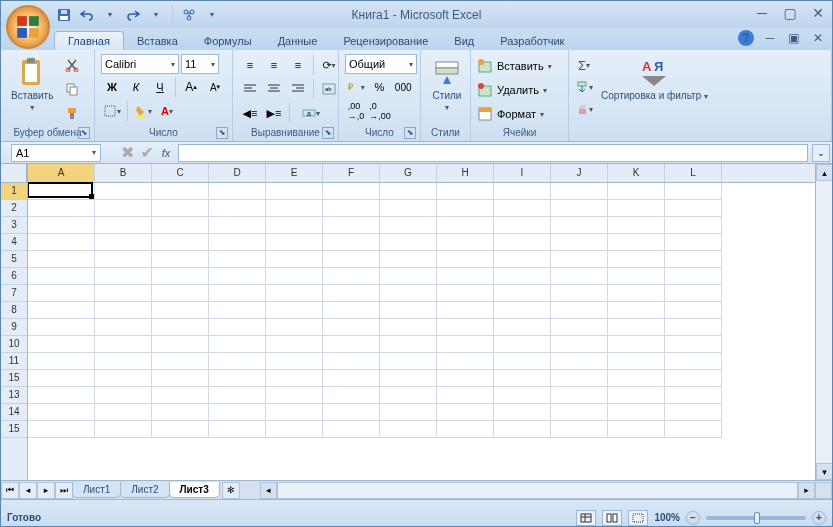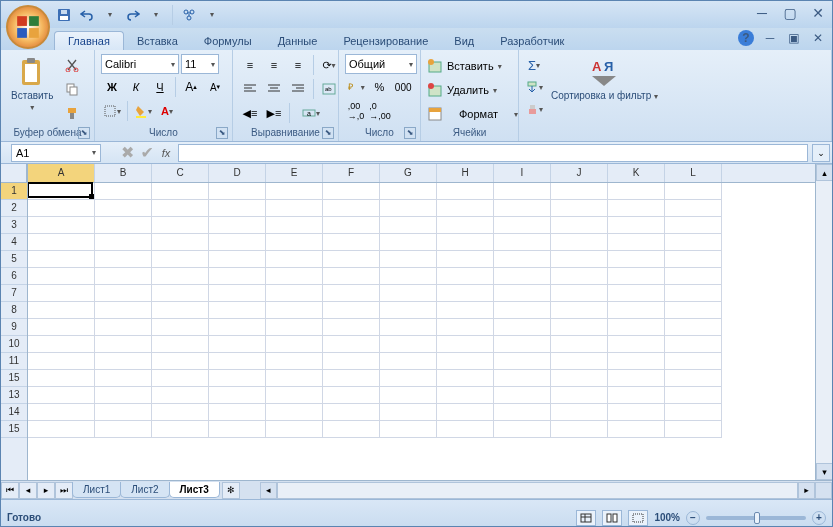--- a/index.html
+++ b/index.html
@@ -104,20 +104,21 @@
     <span class="qat-item">
         <svg width="14" height="14" viewBox="0 0 14 14">
           <circle cx="4" cy="4" r="2" fill="none" stroke="#2760a8"></circle>
           <circle cx="10" cy="4" r="2" fill="none" stroke="#2760a8"></circle>
           <circle cx="7" cy="10" r="2" fill="none" stroke="#2760a8"></circle>
           <path d="M5 5 L9 5 M7 6 L7 8" stroke="#2760a8"></path>
         </svg>
       </span>
     <span class="qat-item dd">▾</span>
   </div>
+  <div class="title">Книга1 - Microsoft Excel</div>
   <div class="winctrl">
     <span>─</span>
     <span>▢</span>
     <span>✕</span>
   </div>
 </div>
 
 <div class="tabbar">
   <div class="tab active">Главная</div>
   <div class="tab">Вставка</div>
@@ -296,41 +297,56 @@
       </div>
       <div class="row">
         <div class="smbtn" style="font-size:9px">,00<br>→,0</div>
         <div class="smbtn" style="font-size:9px">,0<br>→,00</div>
       </div>
     </div>
       </div>
     <div class="rgroup-label"><span>Число</span><span class="dlg">⬊</span></div>
   </div>
 
+  <div class="rgroup" style="width:50px">
+    <div class="rgroup-content">
+      <div class="bigbtn">
+        <div class="ico">
+            <svg width="28" height="28" viewBox="0 0 28 28">
+              <rect x="3" y="4" width="22" height="6" fill="#fff" stroke="#888"></rect>
+              <rect x="3" y="10" width="22" height="6" fill="#cfe3c7" stroke="#888"></rect>
+              <path d="M14 18 L10 26 L18 26 Z" fill="#3a7dd8"></path>
+            </svg>
+          </div>
+        <div class="lbl"><span>Стили</span> <span class="dd">▾</span></div>
+      </div>
+    </div>
+    <div class="rgroup-label">Стили</div>
+  </div>
 
   <div class="rgroup" style="width:98px">
     <div class="rgroup-content">
         <div class="col" style="gap:0">
       <div class="row smbtn" style="width:auto;height:24px;justify-content:flex-start;gap:4px">
             <svg width="16" height="16">
               <rect x="2" y="4" width="12" height="10" fill="#cfe3c7" stroke="#5a8"></rect>
               <circle cx="4" cy="4" r="3" fill="#e8a33d"></circle>
             </svg>
             <span>Вставить</span> 
             <span class="dd">▾</span>
           </div>
       <div class="row smbtn" style="width:auto;height:24px;justify-content:flex-start;gap:4px">
             <svg width="16" height="16">
               <rect x="2" y="4" width="12" height="10" fill="#cfe3c7" stroke="#5a8"></rect>
               <circle cx="4" cy="4" r="3" fill="#d44"></circle>
             </svg>
             <span>Удалить</span> 
             <span class="dd">▾</span>
           </div>
-      <div class="row smbtn" style="width:auto;height:24px;justify-content:flex-start;gap:16px">
+      <div class="row smbtn" style="width:auto;height:24px;justify-content:flex-start;gap:4px">
             <svg width="16" height="16">
               <rect x="2" y="2" width="12" height="12" fill="#fff" stroke="#888"></rect>
               <rect x="2" y="2" width="12" height="4" fill="#e8a33d"></rect>
             </svg>
             <span>Формат</span> 
             <span class="dd">▾</span>
           </div>
     </div>
       </div>
     <div class="rgroup-label">Ячейки</div>

